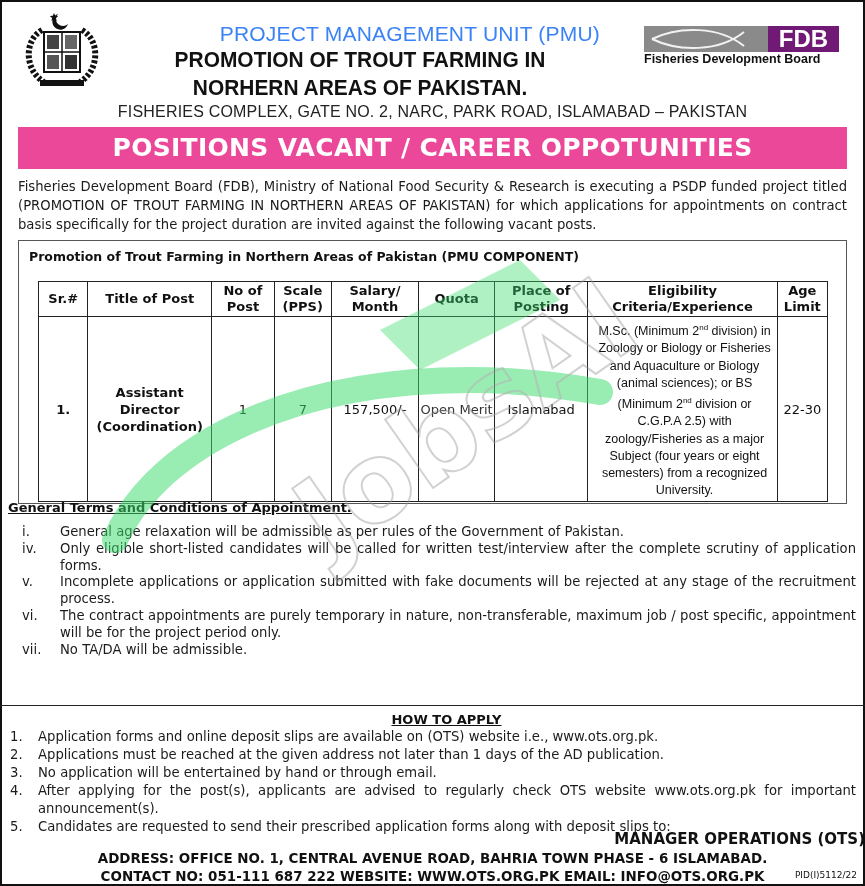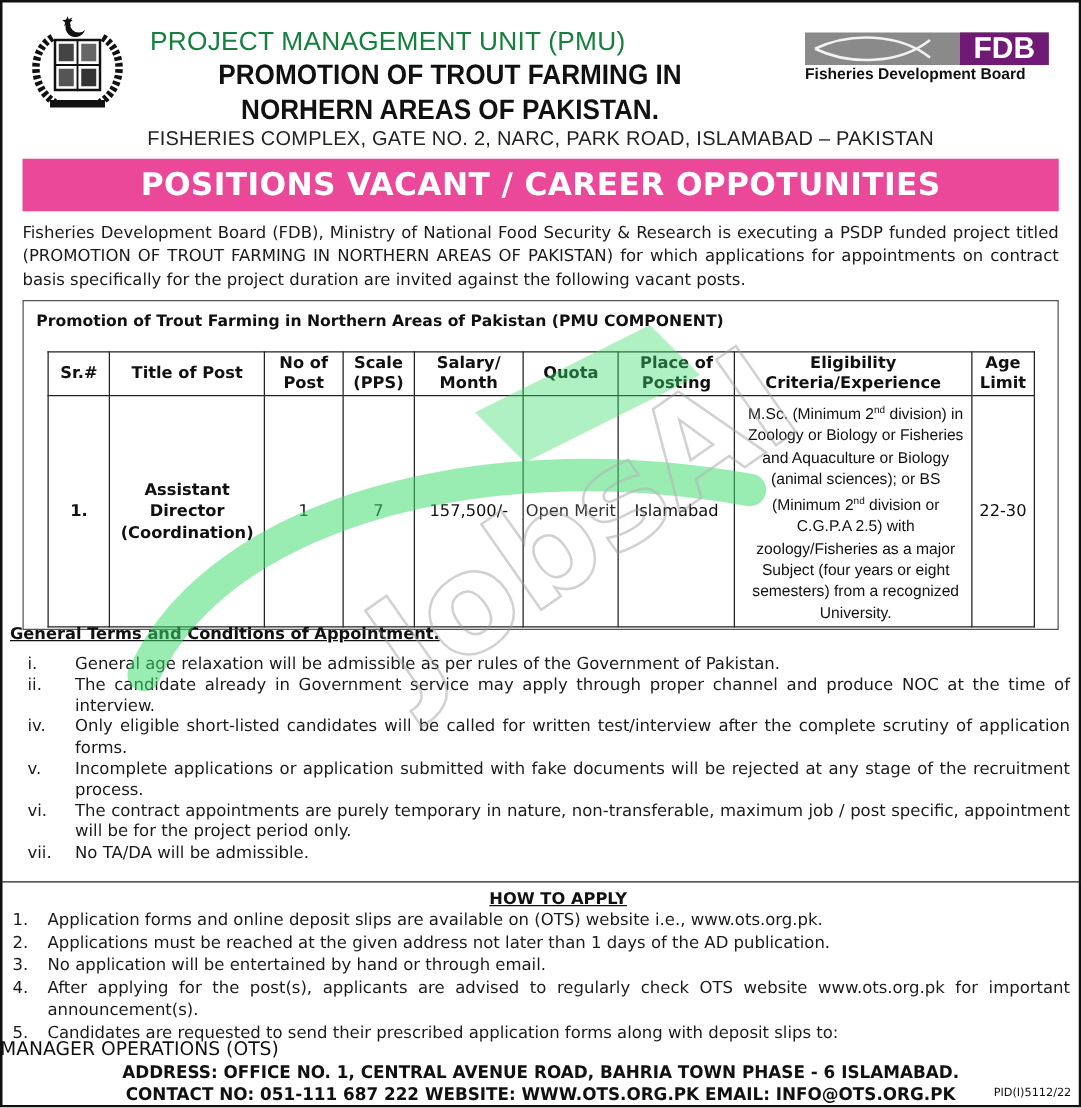--- a/index.html
+++ b/index.html
@@ -2,21 +2,21 @@
 <html><head>
 <meta charset="utf-8">
 <style>
   * { box-sizing: border-box; margin: 0; padding: 0; }
   html, body { width: 865px; height: 886px; background: #fff; overflow: hidden; }
   body { font-family: "DejaVu Sans", "Liberation Sans", sans-serif; color: #111; position: relative; }
   .frame { position: absolute; left: 0; top: 0; width: 865px; height: 886px; border: 2px solid #111; }
 
   
   .emblem { position: absolute; left: 14px; top: 10px; width: 96px; height: 84px; }
-  .hdr-line1 { position: absolute; left: 120px; top: 22px; width: 480px; text-align: left; font-family: "Liberation Sans", sans-serif; font-size: 21px; letter-spacing: 0.2px; color: #15803d; }
+  .hdr-line1 { position: absolute; left: 120px; top: 22px; width: 480px; text-align: right; font-family: "Liberation Sans", sans-serif; font-size: 21px; letter-spacing: 0.2px; color: #3b82f6; }
   .hdr-line2 { position: absolute; left: 120px; top: 47px; width: 480px; text-align: center; font-family: "Liberation Sans", sans-serif; font-weight: bold; font-size: 22.5px; color: #111; transform: scaleX(0.93); }
   .hdr-line3 { position: absolute; left: 120px; top: 75px; width: 480px; text-align: center; font-family: "Liberation Sans", sans-serif; font-weight: bold; font-size: 22.5px; color: #111; transform: scaleX(0.93); }
   .hdr-address { position: absolute; left: 0; top: 103px; width: 865px; text-align: center; font-family: "Liberation Sans", sans-serif; font-size: 16px; letter-spacing: 0.2px; color: #222; }
 
   .fdb-logo { position: absolute; left: 644px; top: 26px; width: 210px; height: 44px; }
   .fdb-band { position: absolute; left: 0; top: 0; width: 195px; height: 26px; background: #8a8a8a; }
   .fdb-box { position: absolute; left: 124px; top: 0; width: 71px; height: 26px; background: #701a75; color: #fff; font-family: "Liberation Sans", sans-serif; font-weight: bold; font-size: 24px; line-height: 26px; text-align: center; }
   .fdb-name { position: absolute; left: 0; top: 26px; width: 210px; font-family: "Liberation Sans", sans-serif; font-weight: bold; font-size: 12.5px; color: #111; white-space: nowrap; }
 
   
@@ -47,21 +47,21 @@
   .divider { position: absolute; left: 0; top: 705px; width: 865px; height: 0; border-top: 1.5px solid #222; }
 
   
   .apply-title { position: absolute; left: 0; top: 712px; width: 865px; text-align: center; font-weight: bold; font-size: 13px; text-decoration: underline; padding-left: 28px; }
   .apply { position: absolute; left: 8px; top: 728px; width: 848px; list-style: none; }
   .apply li { display: flex; font-size: 13.2px; line-height: 18px; color: #1b1b1b; }
   .apply .num { width: 30px; flex: none; padding-left: 2px; }
   .apply .txt { flex: 1; text-align: justify; }
   .link { }
 
-  .mgr { position: absolute; left: 0; top: 830px; width: 865px; text-align: left; font-weight: normal; font-size: 15px; }
+  .mgr { position: absolute; left: 0; top: 830px; width: 865px; text-align: right; font-weight: bold; font-size: 15px; }
   .addr { position: absolute; left: 0; top: 850px; width: 865px; text-align: center; font-weight: bold; font-size: 14px; transform: scaleX(0.96); }
   .contact { position: absolute; left: 0; top: 868px; width: 865px; text-align: center; font-weight: bold; font-size: 14px; transform: scaleX(0.96); }
   .pid { position: absolute; right: 8px; top: 870px; font-size: 9px; }
 
   
   .watermark { position: absolute; left: 0; top: 0; width: 865px; height: 886px; pointer-events: none; opacity: 0.75; }
 </style>
 </head>
 <body>
 
@@ -144,24 +144,20 @@
   </table>
 </div>
 
 <div class="terms-title">General Terms and Conditions of Appointment.</div>
 <ul class="terms">
   <li>
       <span class="num">i.</span>
       <span class="txt">General age relaxation will be admissible as per rules of the Government of Pakistan.</span>
     </li>
   <li>
-      <span class="num">ii.</span>
-      <span class="txt">The candidate already in Government service may apply through proper channel and produce NOC at the time of interview.</span>
-    </li>
-  <li>
       <span class="num">iv.</span>
       <span class="txt">Only eligible short-listed candidates will be called for written test/interview after the complete scrutiny of application forms.</span>
     </li>
   <li>
       <span class="num">v.</span>
       <span class="txt">Incomplete applications or application submitted with fake documents will be rejected at any stage of the recruitment process.</span>
     </li>
   <li>
       <span class="num">vi.</span>
       <span class="txt">The contract appointments are purely temporary in nature, non-transferable, maximum job / post specific, appointment will be for the project period only.</span>

